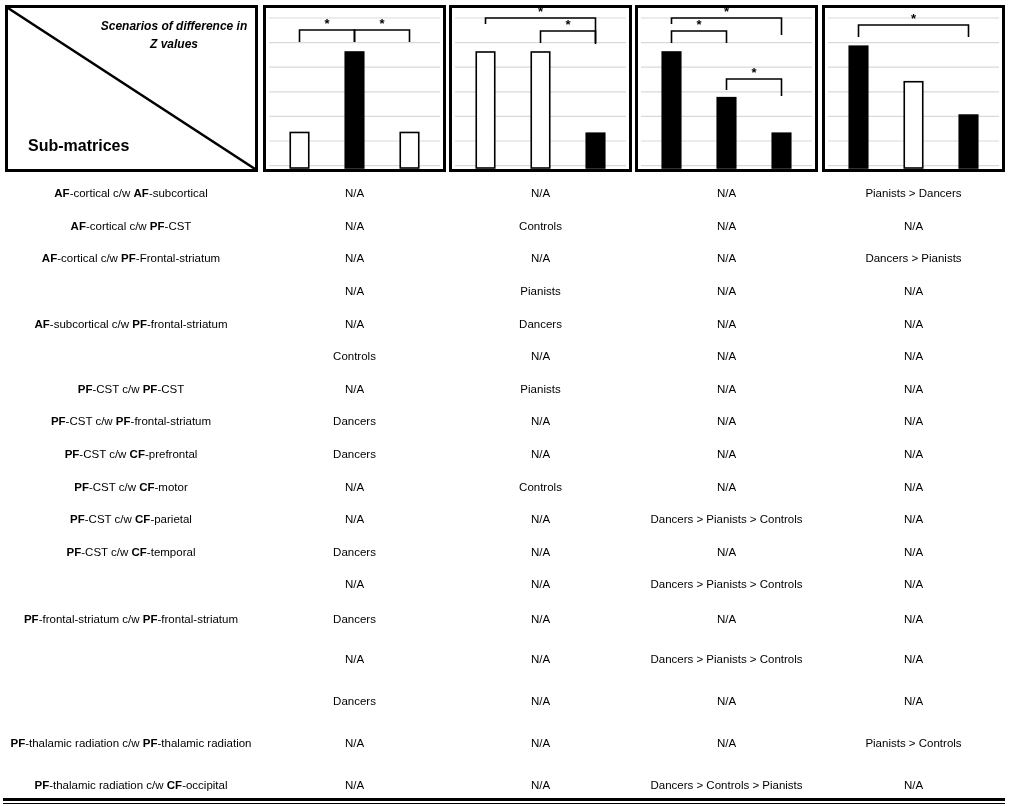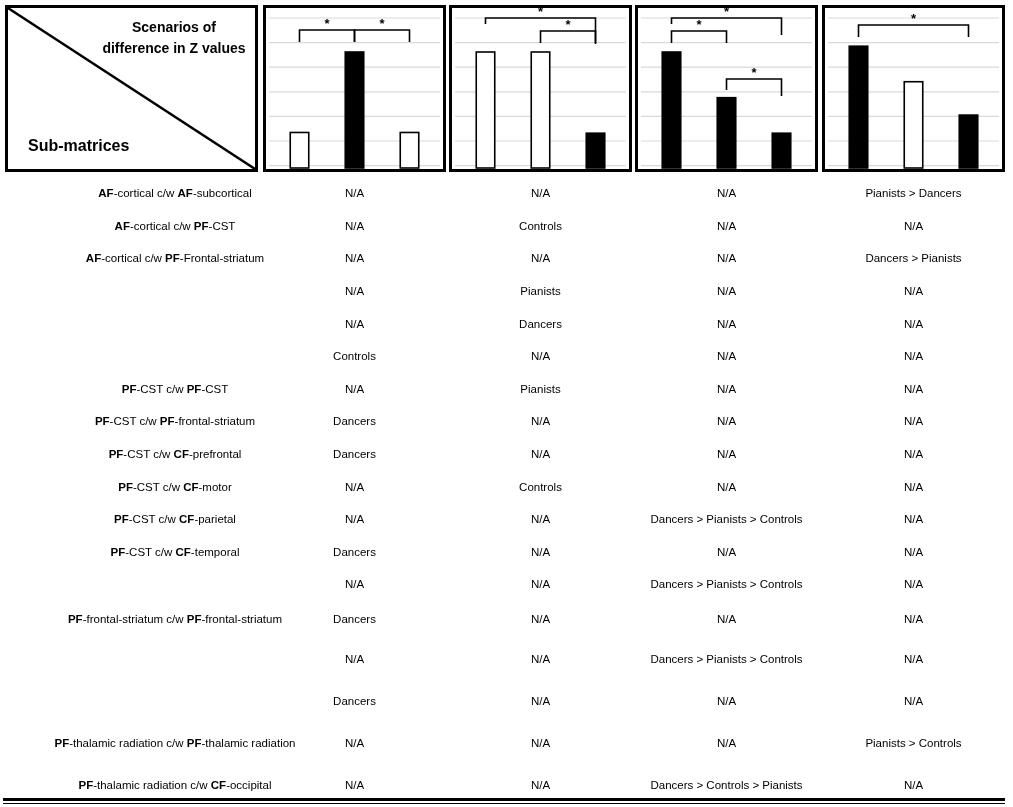--- a/index.html
+++ b/index.html
@@ -22,23 +22,24 @@
     width:253px; height:167px;
     border:3px solid #000;
     background:#fff;
   }
   .corner-cell svg.diag { position:absolute; left:0; top:0; width:247px; height:161px; }
   .corner-top {
     position:absolute;
     top:9px; right:5px;
     width:152px;
     text-align:center;
-    font-size:14px;
+    font-size:12px;
     font-weight:bold;
     line-height:1.52;
+    font-style:italic;
   }
   .corner-bottom {
     position:absolute;
     left:20px; bottom:14px;
     font-size:16px;
     font-weight:bold;
   }
   .chart-box {
     position:absolute;
     top:5px;
@@ -60,21 +61,21 @@
   .row:nth-child(n+15) { height:42px; }
   .cell {
     position:absolute;
     top:50%;
     transform:translateY(-50%);
     text-align:center;
     font-size:11.5px;
     line-height:1.15;
     white-space:pre;
   }
-  .label-cell { left:0; width:262px;margin-left:44px; }
+  .label-cell { left:0; width:262px; }
   .label-cell .bold { font-weight:bold; }
   .val-cell.col1 { left:263px; width:183px; }
   .val-cell.col2 { left:449px; width:183px; }
   .val-cell.col3 { left:635px; width:183px; }
   .val-cell.col4 { left:822px; width:183px; }
   
   .bottom-rule {
     position:absolute;
     left:3px; top:798px;
     width:1002px; height:6px;
@@ -190,20 +191,21 @@
         <div class="cell val-cell col3">N/A</div>
         <div class="cell val-cell col4">Dancers &gt; Pianists</div>
       </div>
       <div class="row">
         <div class="cell val-cell col1">N/A</div>
         <div class="cell val-cell col2">Pianists</div>
         <div class="cell val-cell col3">N/A</div>
         <div class="cell val-cell col4">N/A</div>
       </div>
       <div class="row">
+        <div class="cell label-cell"><span class="bold">AF</span><span>-subcortical c/w </span><span class="bold">PF</span><span>-frontal-striatum</span></div>
         <div class="cell val-cell col1">N/A</div>
         <div class="cell val-cell col2">Dancers</div>
         <div class="cell val-cell col3">N/A</div>
         <div class="cell val-cell col4">N/A</div>
       </div>
       <div class="row">
         <div class="cell val-cell col1">Controls</div>
         <div class="cell val-cell col2">N/A</div>
         <div class="cell val-cell col3">N/A</div>
         <div class="cell val-cell col4">N/A</div>

